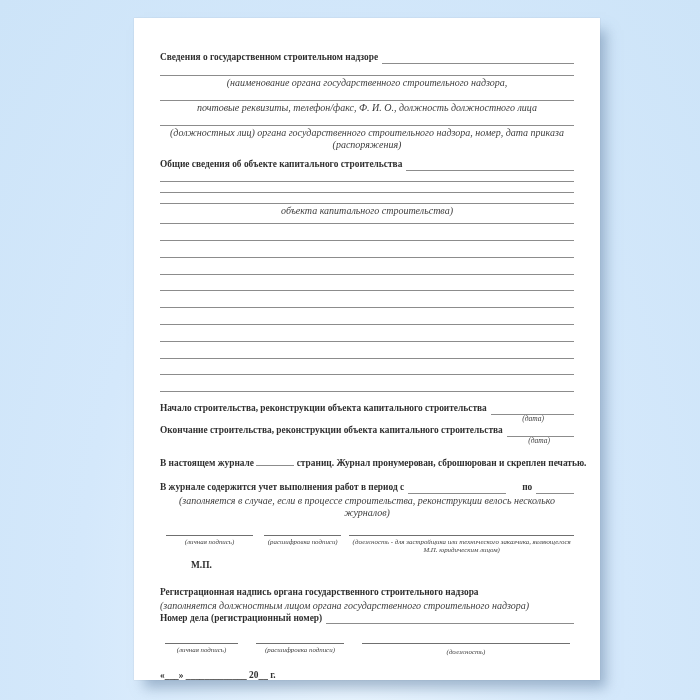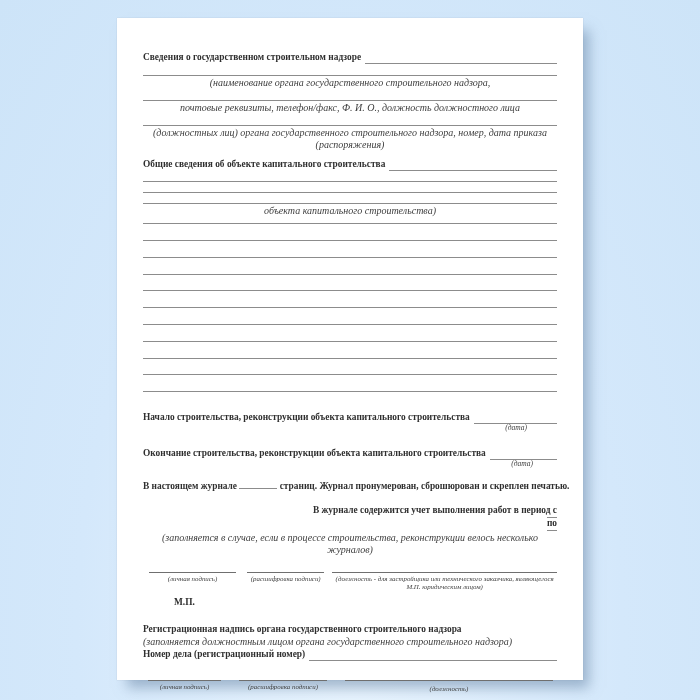--- a/index.html
+++ b/index.html
@@ -6,21 +6,21 @@
     --bg:#d4e8fb; --paper:#ffffff; --ink:#2f2f2f; --line:#8c8c8c;
   }
   html,body{margin:0;padding:0;}
   body{
     width:700px;height:700px;position:relative;overflow:hidden;
     background:radial-gradient(ellipse at 50% 90%, #eaf5fe 0%, var(--bg) 55%, #cde4f8 100%);
     font-family:"Liberation Serif","DejaVu Serif",serif;
     color:var(--ink);
   }
   .paper{
-    position:absolute;left:117px;top:18px;width:466px;height:662px;
+    position:absolute;left:134px;top:18px;width:466px;height:662px;
     background:var(--paper);
     box-shadow:8px 10px 12px -2px rgba(105,135,168,0.55), 0 0 1px rgba(0,0,0,0.18);
   }
   .content{position:absolute;top:0;left:0;right:0;bottom:0;padding:26px 26px 0 26px;}
   .b{font-weight:bold;font-size:9.4px;line-height:1.25;}
   .nowrap{white-space:nowrap;}
   .frow{display:flex;align-items:flex-end;}
   .fill{flex:1;border-bottom:1px solid var(--line);margin-left:4px;min-width:10px;}
   .rline{border-bottom:1px solid var(--line);}
   .cap{font-style:italic;font-size:10px;line-height:1.2;color:#3d3d3d;text-align:center;margin-top:1px;}
@@ -66,38 +66,38 @@
         <div class="blank-line"></div>
         <div class="blank-line"></div>
         <div class="blank-line"></div>
         <div class="blank-line"></div>
         <div class="blank-line"></div>
         <div class="blank-line"></div>
         <div class="blank-line"></div>
         <div class="blank-line"></div>
       </div>
 
-    <div class="frow b" style="margin-top:20px;">
+    <div class="frow b" style="margin-top:11px;">
       <span class="nowrap">Начало строительства, реконструкции объекта капитального строительства</span>
       <span class="fill"></span>
     </div>
     <div class="cap-right">(дата)</div>
-    <div class="frow b" style="margin-top:16px;">
+    <div class="frow b" style="margin-top:2px;">
       <span class="nowrap">Окончание строительства, реконструкции объекта капитального строительства</span>
       <span class="fill"></span>
     </div>
     <div class="cap-right" style="padding-right:24px;">(дата)</div>
 
     <div class="b nowrap" style="margin-top:11px;">
       <span>В настоящем журнале</span>
       <span class="inline-blank" style="width:38px;"></span>
       <span>страниц. Журнал пронумерован, сброшюрован и скреплен печатью.</span>
     </div>
 
-    <div class="frow b" style="margin-top:12px;flex-direction:column;">
+    <div class="frow b" style="margin-top:12px;">
       <span class="nowrap">В журнале содержится учет выполнения работ в период с</span>
       <span class="fill" style="flex:2.6;"></span>
       <span class="nowrap" style="margin-left:16px;">по</span>
       <span class="fill"></span>
     </div>
     <div class="cap">(заполняется в случае, если в процессе строительства, реконструкции велось несколько журналов)</div>
 
     <div class="sig-row" style="margin-top:16px;padding-left:6px;">
       <div class="sig-cell" style="width:88px;">
         <div class="sig-line"></div>

